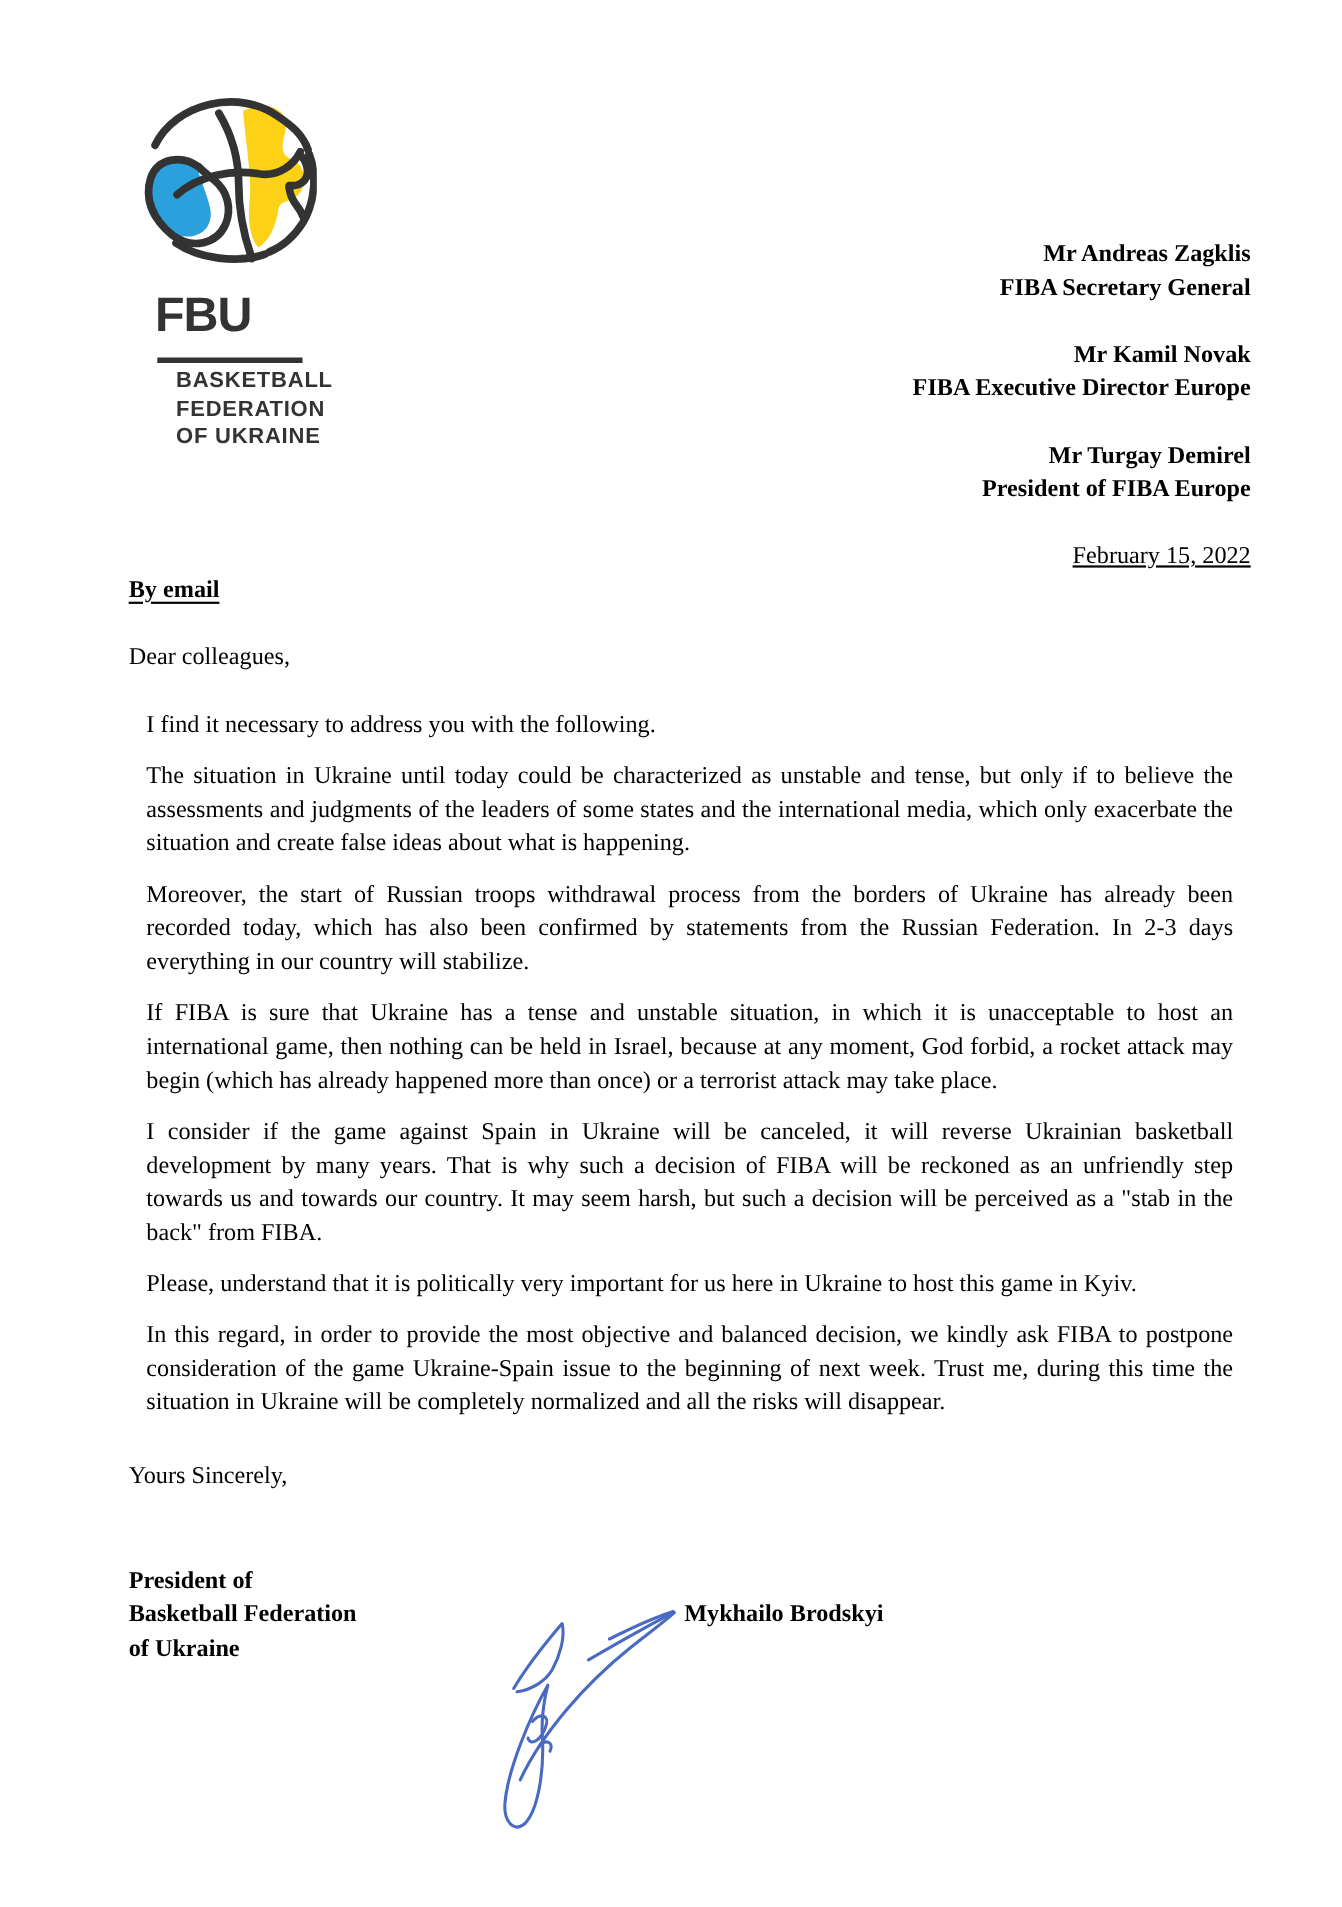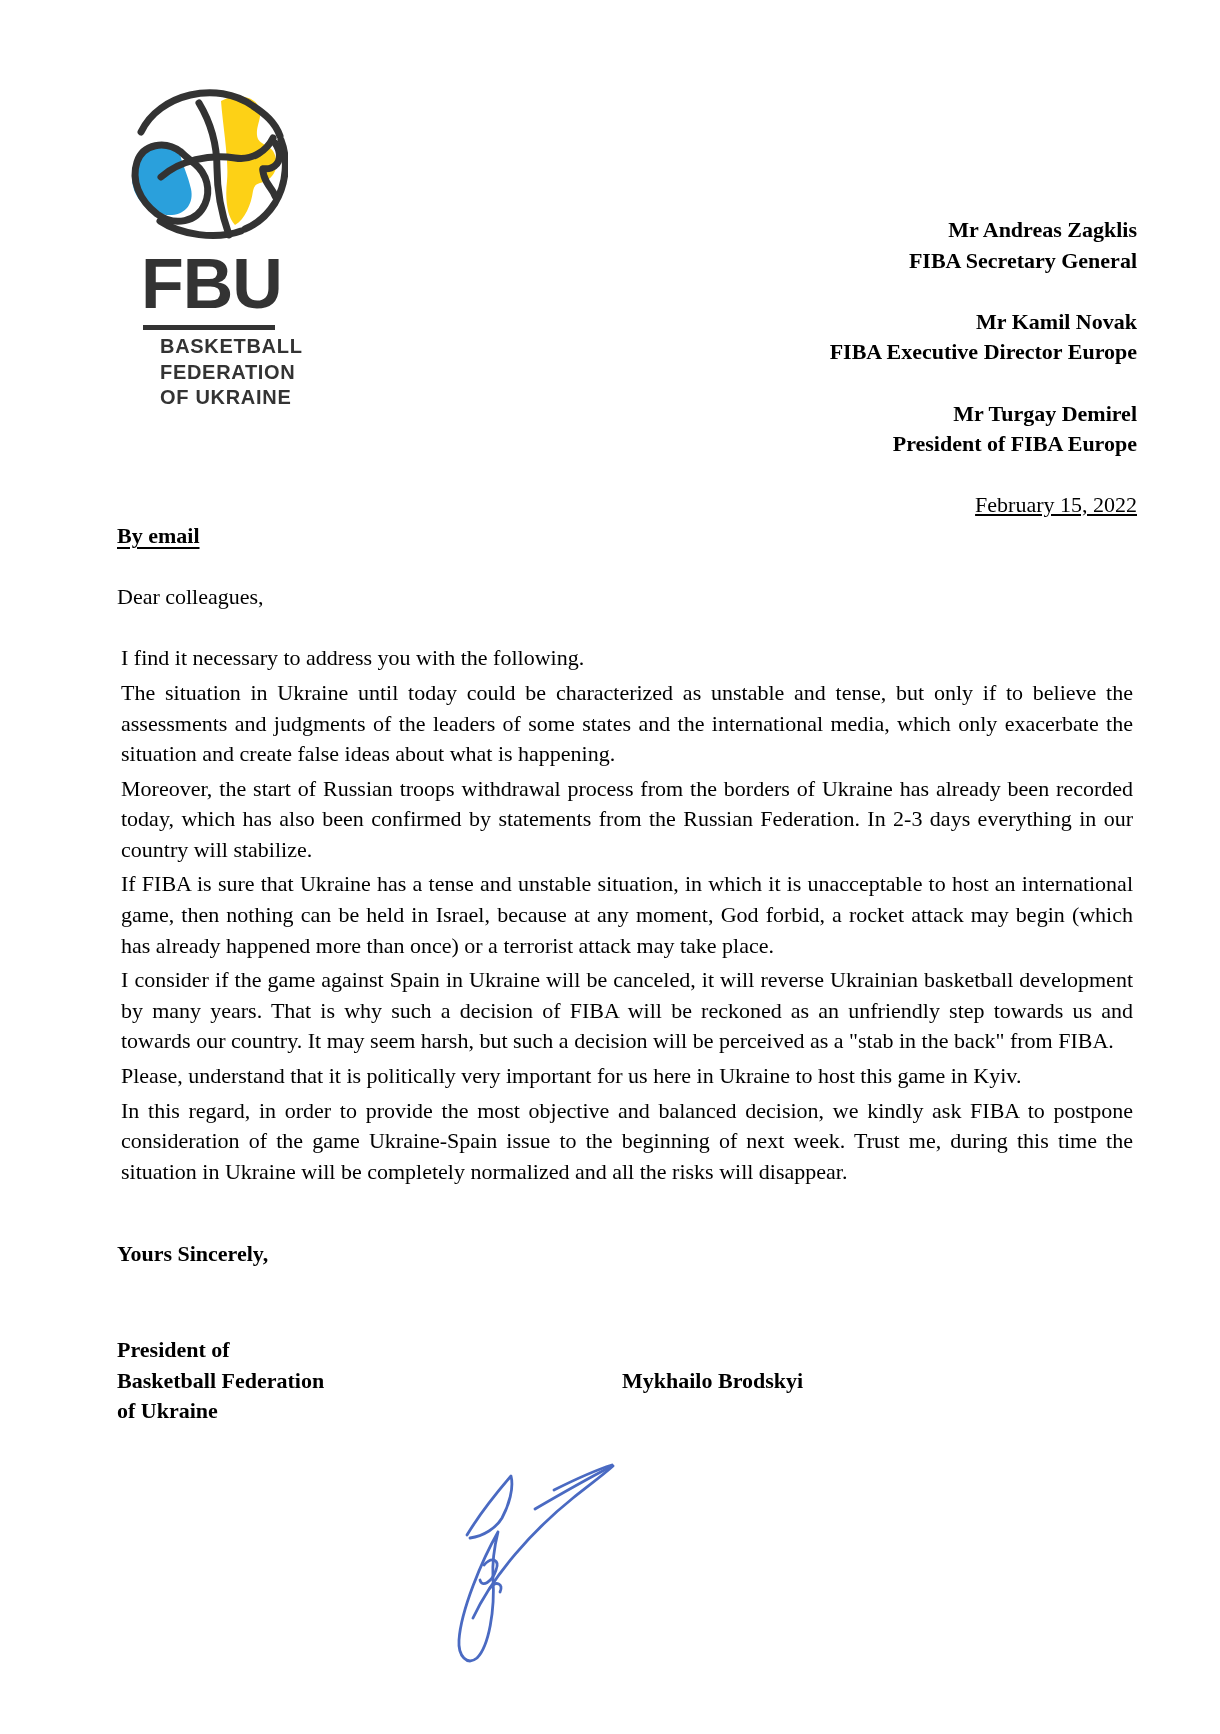--- a/index.html
+++ b/index.html
@@ -9,23 +9,23 @@
     background:#ffffff;
     margin:0 auto;
     font-family:"Liberation Serif", serif;
     color:#000;
     overflow:hidden;
   }
   
   .logo{position:absolute;left:0;top:0;}
   .logo-ball{position:absolute;left:124px;top:86px;}
   .logo-acronym{
-    position:absolute;left:141px;top:249px;
+    position:absolute;left:141px;top:265px;
     font-family:"Liberation Sans", sans-serif;
-    font-weight:bold;font-size:70px;line-height:1;
+    font-weight:bold;font-size:44px;line-height:1;
     letter-spacing:-1px;color:var(--logo-dark);text-align:right;
   }
   .logo-rule{position:absolute;left:143px;top:325px;width:132px;height:5px;background:var(--logo-dark);}
   .logo-caption{
     position:absolute;left:160px;top:334px;
     font-family:"Liberation Sans", sans-serif;
     font-weight:bold;font-size:20px;line-height:25.5px;
     letter-spacing:0.7px;color:var(--logo-dark);white-space:nowrap;
   }
   
@@ -38,23 +38,23 @@
   .recipient-group:last-child{margin-bottom:0;}
   .date-line{margin-top:30.6px;text-align:right;text-decoration:underline;}
   .by-email{font-weight:bold;}
   .by-email span{
     text-decoration:underline;
     text-decoration-thickness:2px;
     text-underline-offset:4px;
   }
   .salutation{margin-top:30.6px;}
   .body-paragraphs{margin-top:30.6px;}
-  .body-paragraphs p{margin:4px;text-align:justify;}
+  .body-paragraphs p{margin:16px;text-align:justify;}
   .thanks{margin-top:36px;padding-left:70px;}
-  .closing{margin-top:52px;font-weight:bold;}
+  .closing{margin-top:36px;font-weight:normal;}
   .signer{position:relative;margin-top:65px;font-weight:bold;}
   .signer-name{position:absolute;left:505px;top:30.6px;font-weight:bold;white-space:nowrap;}
   
   .signature{position:absolute;left:452px;top:1458px;color:var(--signature-color);}
 </style>
 </head>
 <body>
 
 <div class="page" style="--logo-blue: #2aa0dc; --logo-yellow: #fdd116; --logo-dark: #333333; --signature-color: #4a6ac2;">
 

